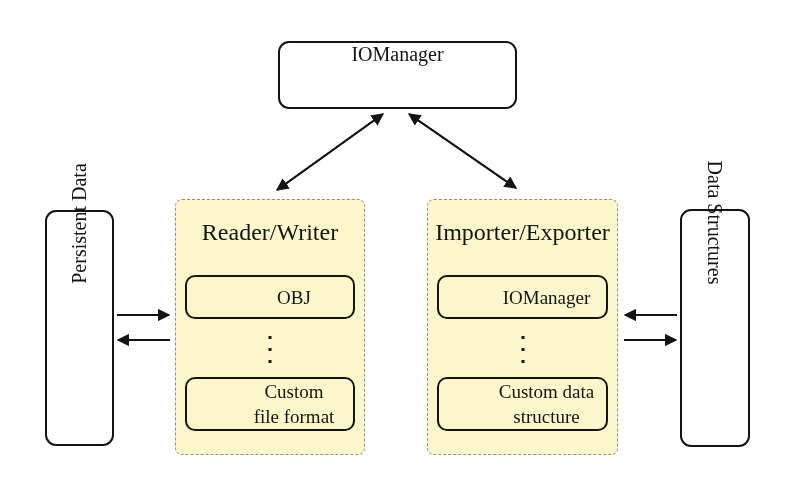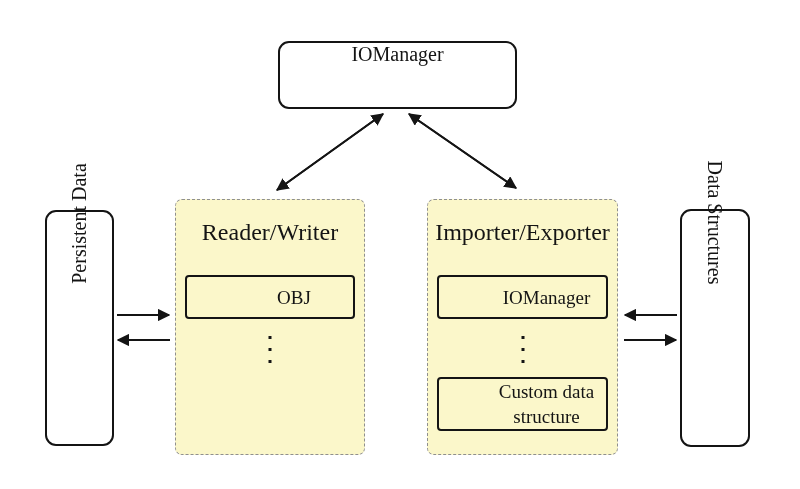--- a/index.html
+++ b/index.html
@@ -38,21 +38,21 @@
   .group-rw{left:175px;width:190px;}
   .group-ie{left:427px;width:191px;}
   .group-title{
     position:absolute;top:21px;left:0;right:0;
     text-align:center;font-size:24px;line-height:23px;white-space:nowrap;
   }
   .inner{
     position:absolute;left:9px;right:9px;box-sizing:border-box;
     background:var(--container-fill,#fbf7ca);
     border:2.6px solid var(--node-border,#141414);
-    border-radius:4px;
+    border-radius:10px;
     display:flex;flex-direction:column;align-items:center;justify-content:center;
     font-size:19px;line-height:25px;text-align:center;padding-left:48px;
   }
   .inner-1{top:75px;height:44px;}
   .inner-2{top:177px;height:54px;}
   .vdots{
     position:absolute;top:136px;left:50%;transform:translateX(-50%);
     display:flex;flex-direction:column;gap:9px;
   }
   .vdots i{display:block;width:3px;height:3px;background:var(--ink,#141414);}
@@ -99,20 +99,24 @@
   <div class="group group-rw">
     <div class="group-title">Reader/Writer</div>
     <div class="inner inner-1">
       <span>OBJ</span>
     </div>
     <div class="vdots">
         <i></i>
         <i></i>
         <i></i>
       </div>
+    <div class="inner inner-2">
+      <span>Custom</span>
+      <span>file format</span>
+    </div>
   </div>
 
   <div class="group group-ie">
     <div class="group-title">Importer/Exporter</div>
     <div class="inner inner-1">
       <span>IOManager</span>
     </div>
     <div class="vdots">
         <i></i>
         <i></i>

